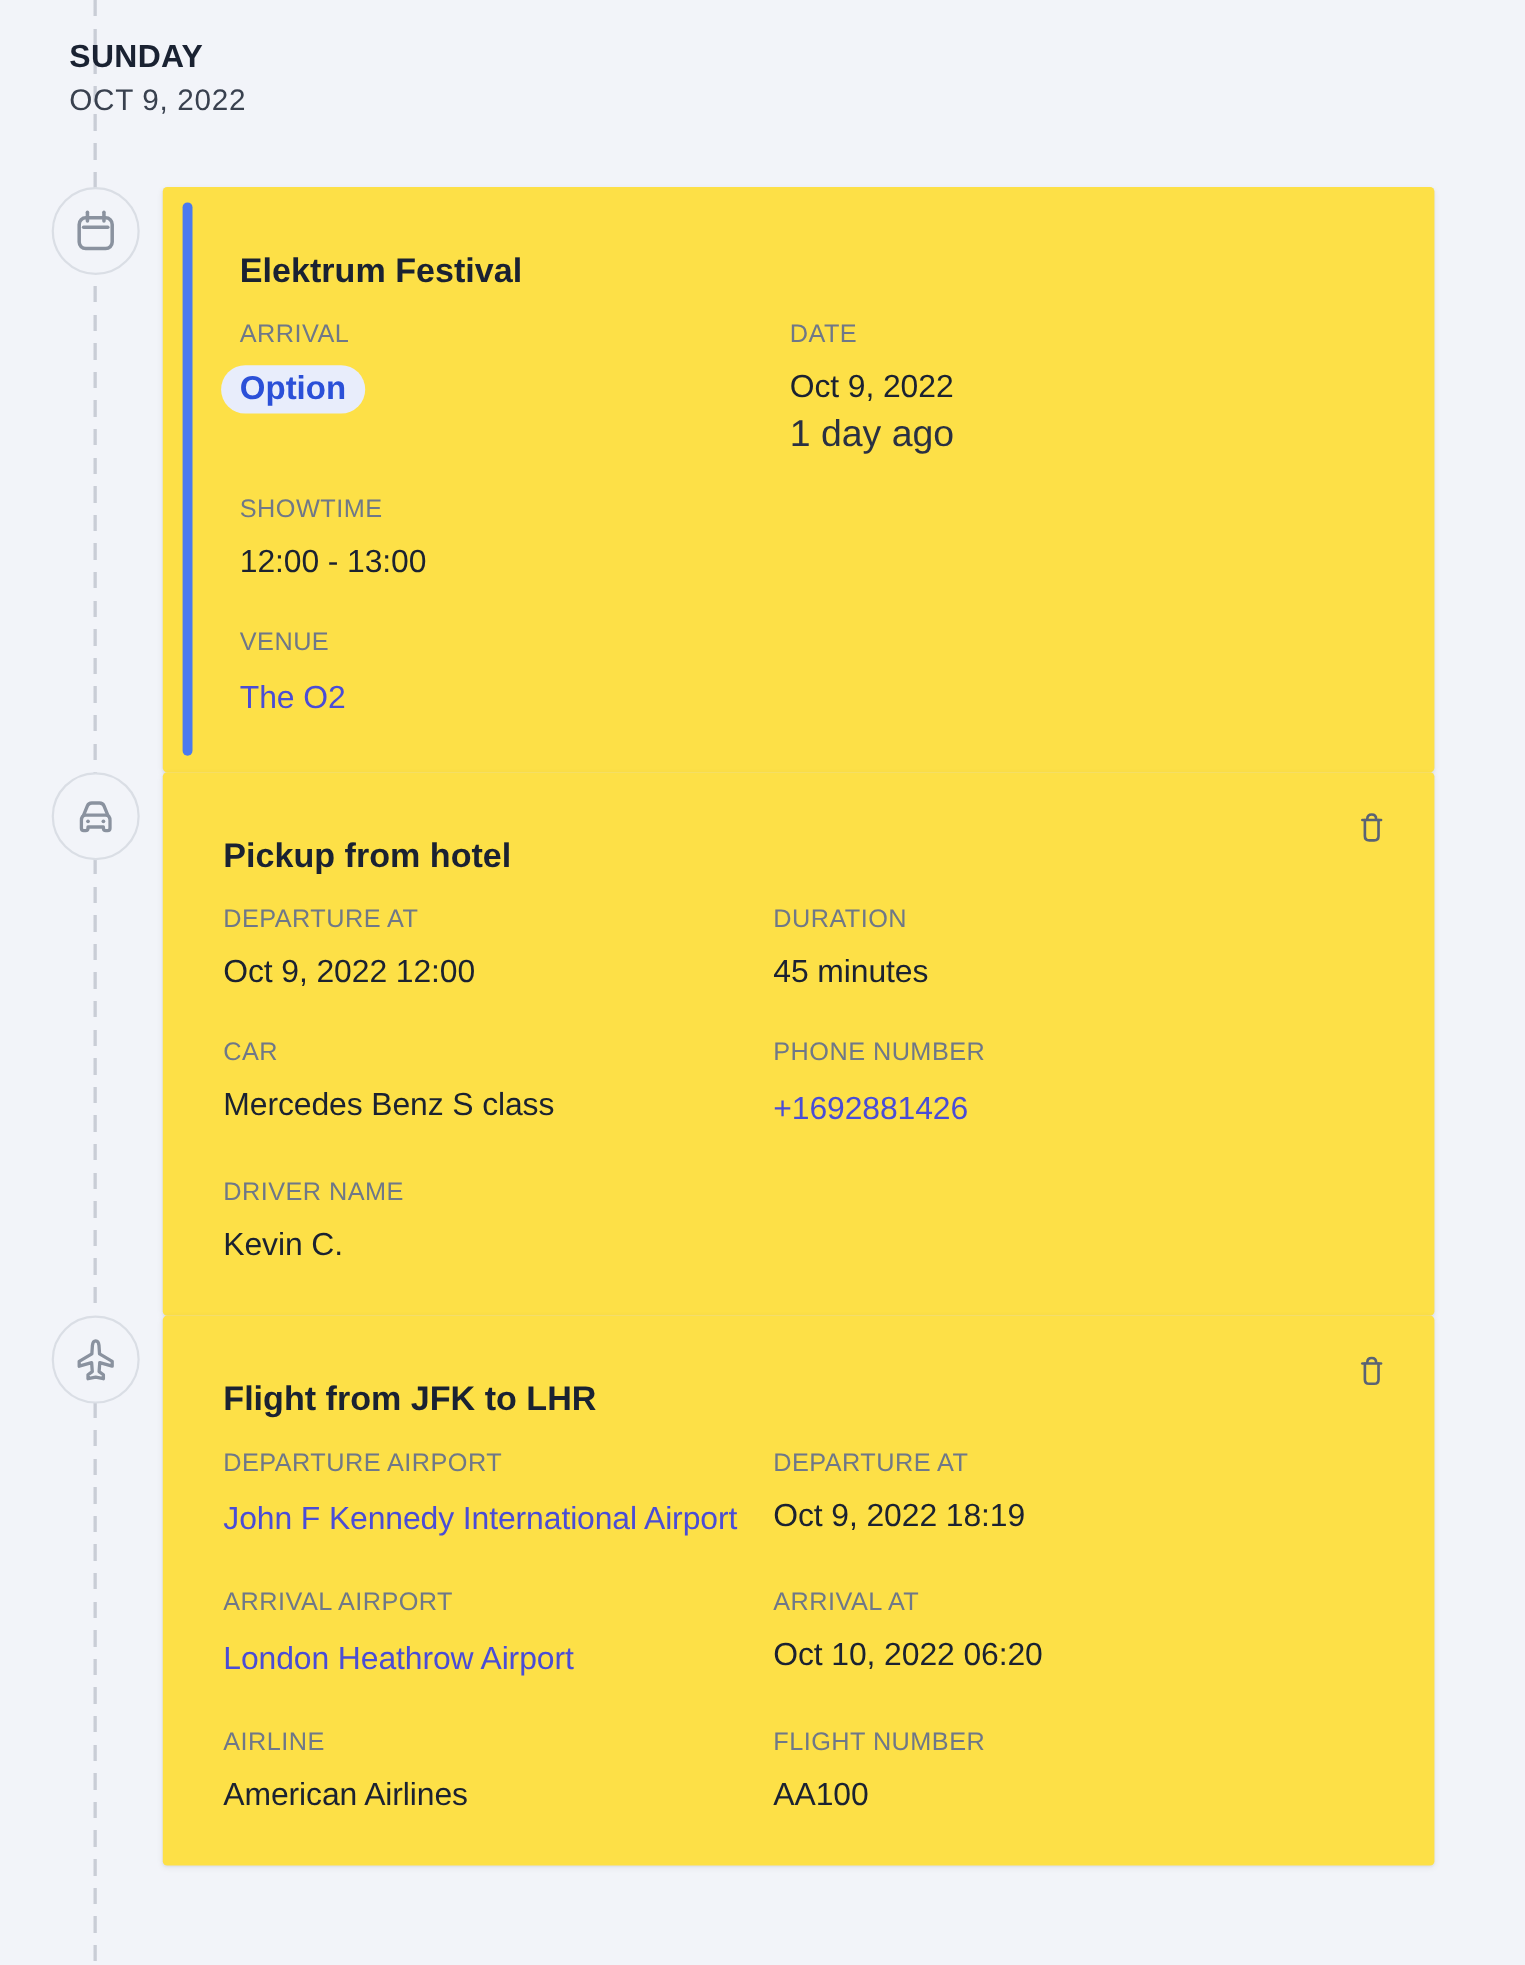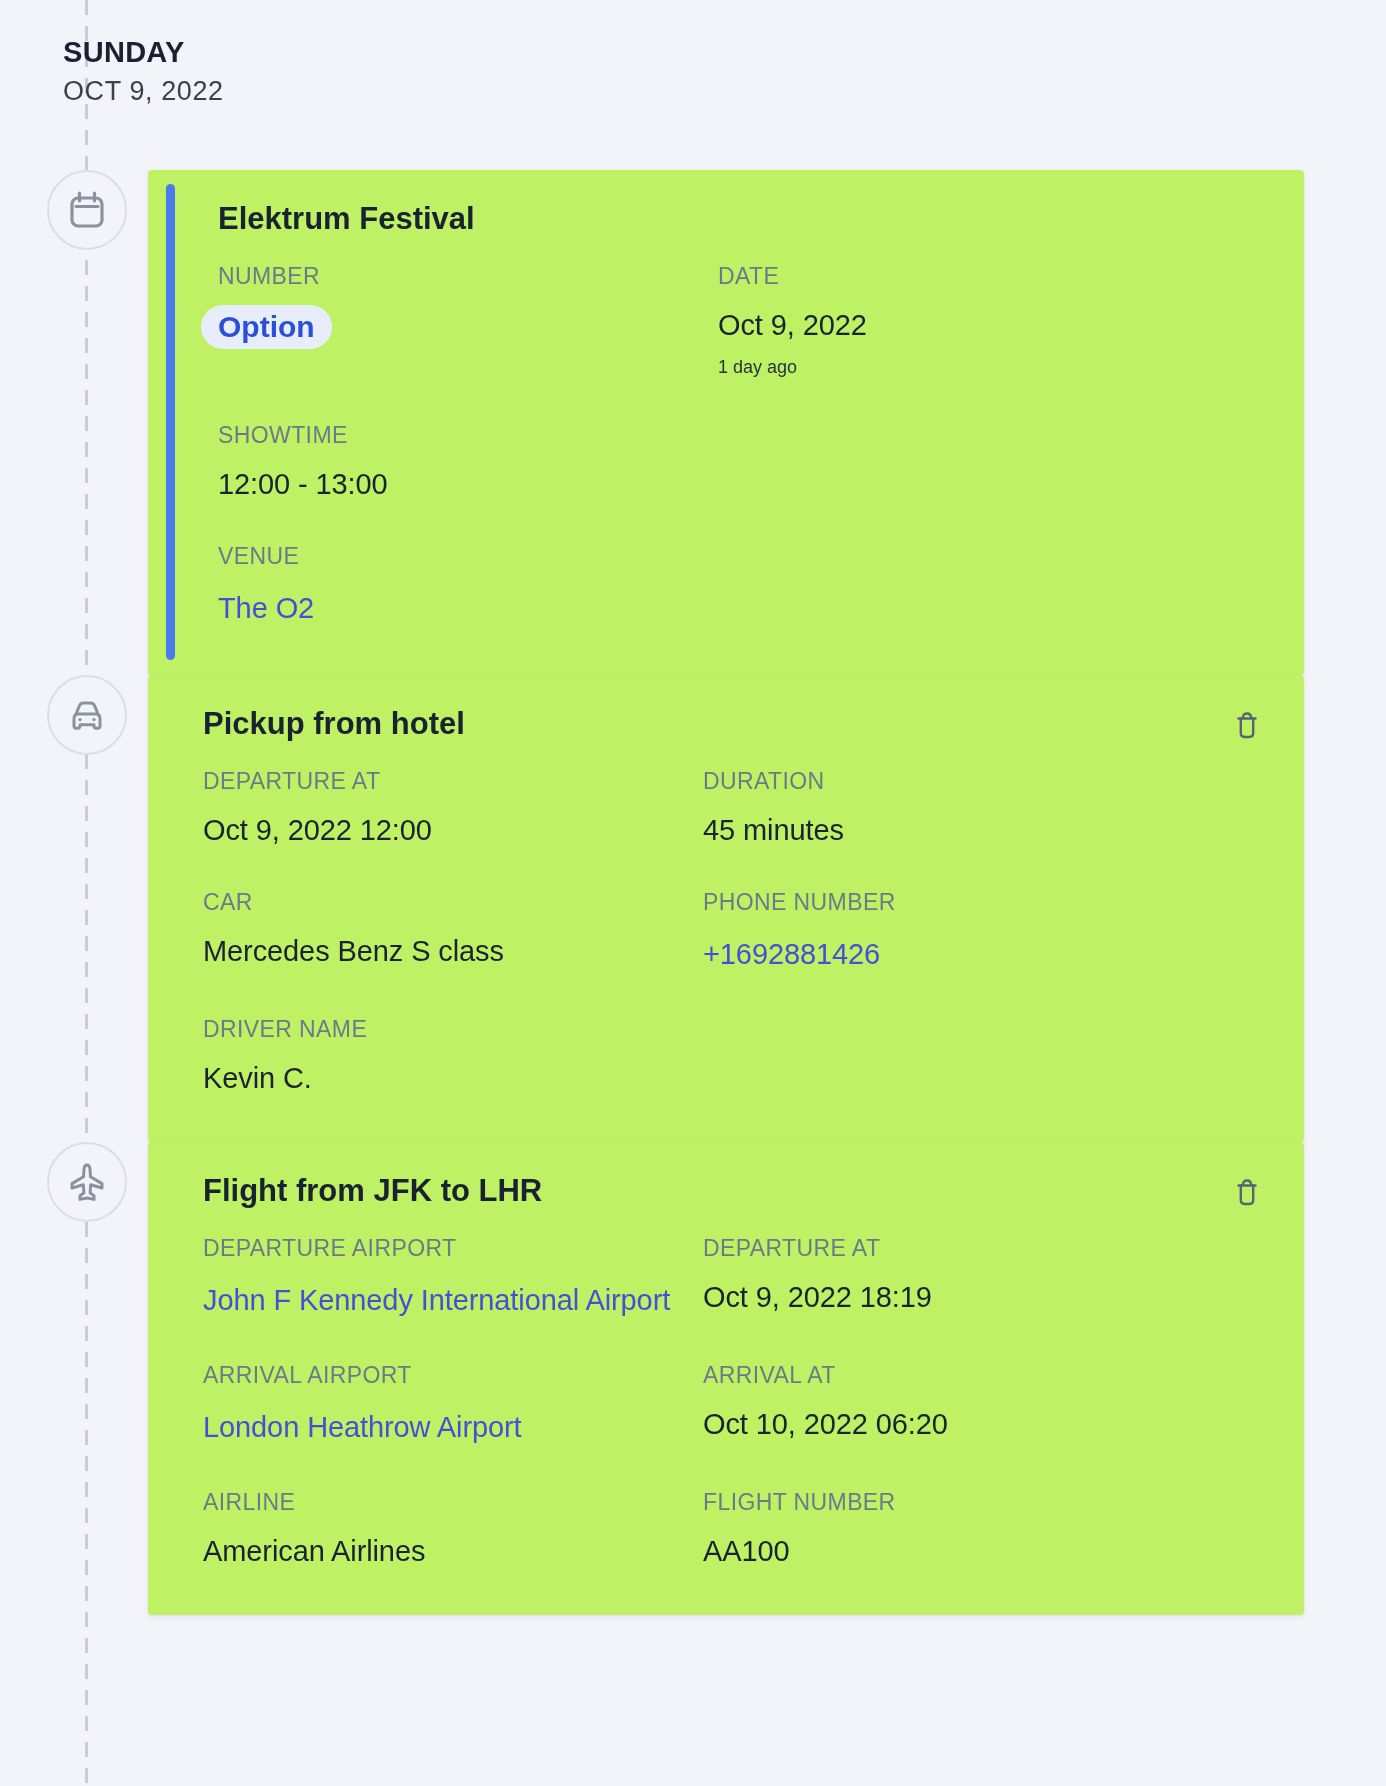--- a/index.html
+++ b/index.html
@@ -26,23 +26,23 @@
   .event + .event{}
 
   .marker{
     position:absolute;left:-101px;top:0;width:80px;height:80px;border-radius:50%;
     border:2px solid #DADEE5;background:#F2F4F9;box-sizing:border-box;
     display:flex;align-items:center;justify-content:center;color:#8A929F;
   }
   .marker svg{display:block;}
 
   .card{
-    position:relative;background:#bef264;border-radius:4px;
+    position:relative;background:#fde047;border-radius:4px;
     box-shadow:0 2px 6px rgba(25,35,60,.06),0 1px 2px rgba(25,35,60,.04);
-    padding:28px 55px 44px 55px;box-sizing:border-box;
+    padding:55px 55px 44px 55px;box-sizing:border-box;
   }
   .card.accent{padding-left:70px;}
   .accent-bar{
     position:absolute;left:18px;top:14px;bottom:15px;width:9px;
     border-radius:5px;background:#4B7AEE;
   }
 
   .card-title{font-size:31px;font-weight:700;color:#1A2232;line-height:42px;margin:0 0 22px 0;}
 
   .trash-btn{
@@ -53,21 +53,21 @@
 
   .row{display:grid;grid-template-columns:500px 1fr;margin-bottom:38px;}
   .row:last-child{margin-bottom:0;}
   .cell{min-width:0;padding-right:30px;}
 
   .field-label{
     font-size:23px;color:#6F7888;letter-spacing:.4px;line-height:28px;margin-bottom:15px;
   }
   .field-value{font-size:29px;color:#1B2231;line-height:40px;max-width:470px;letter-spacing:-.1px;}
   .field-value.link{color:#4A4DD6;line-height:46px;cursor:pointer;}
-  .field-sub{font-size:18px;color:#2A3142;line-height:32px;margin-top:6px;}
+  .field-sub{font-size:34px;color:#2A3142;line-height:32px;margin-top:6px;}
 
   .badge-wrap{line-height:44px;}
   .status-pill{
     display:inline-block;background:#E8EDFB;color:#2B50D8;
     font-size:30px;font-weight:700;line-height:30px;
     padding:7px 17px;margin-left:-17px;border-radius:999px;
   }
 </style>
 </head>
 <body>
@@ -88,21 +88,21 @@
             <line x1="15.5" y1="6" x2="15.5" y2="14"></line>
             <line x1="30.5" y1="6" x2="30.5" y2="14"></line>
             <line x1="12" y1="19.5" x2="34" y2="19.5"></line>
           </svg>
         </div>
         <div class="card accent">
           <div class="accent-bar"></div>
           <h2 class="card-title">Elektrum Festival</h2>
           <div class="row">
             <div class="cell">
-              <div class="field-label">NUMBER</div>
+              <div class="field-label">ARRIVAL</div>
               <div class="badge-wrap"><span class="status-pill">Option</span></div>
             </div>
             <div class="cell">
               <div class="field-label">DATE</div>
               <div class="field-value">Oct 9, 2022</div>
               <div class="field-sub">1 day ago</div>
             </div>
           </div>
           <div class="row">
             <div class="cell">

